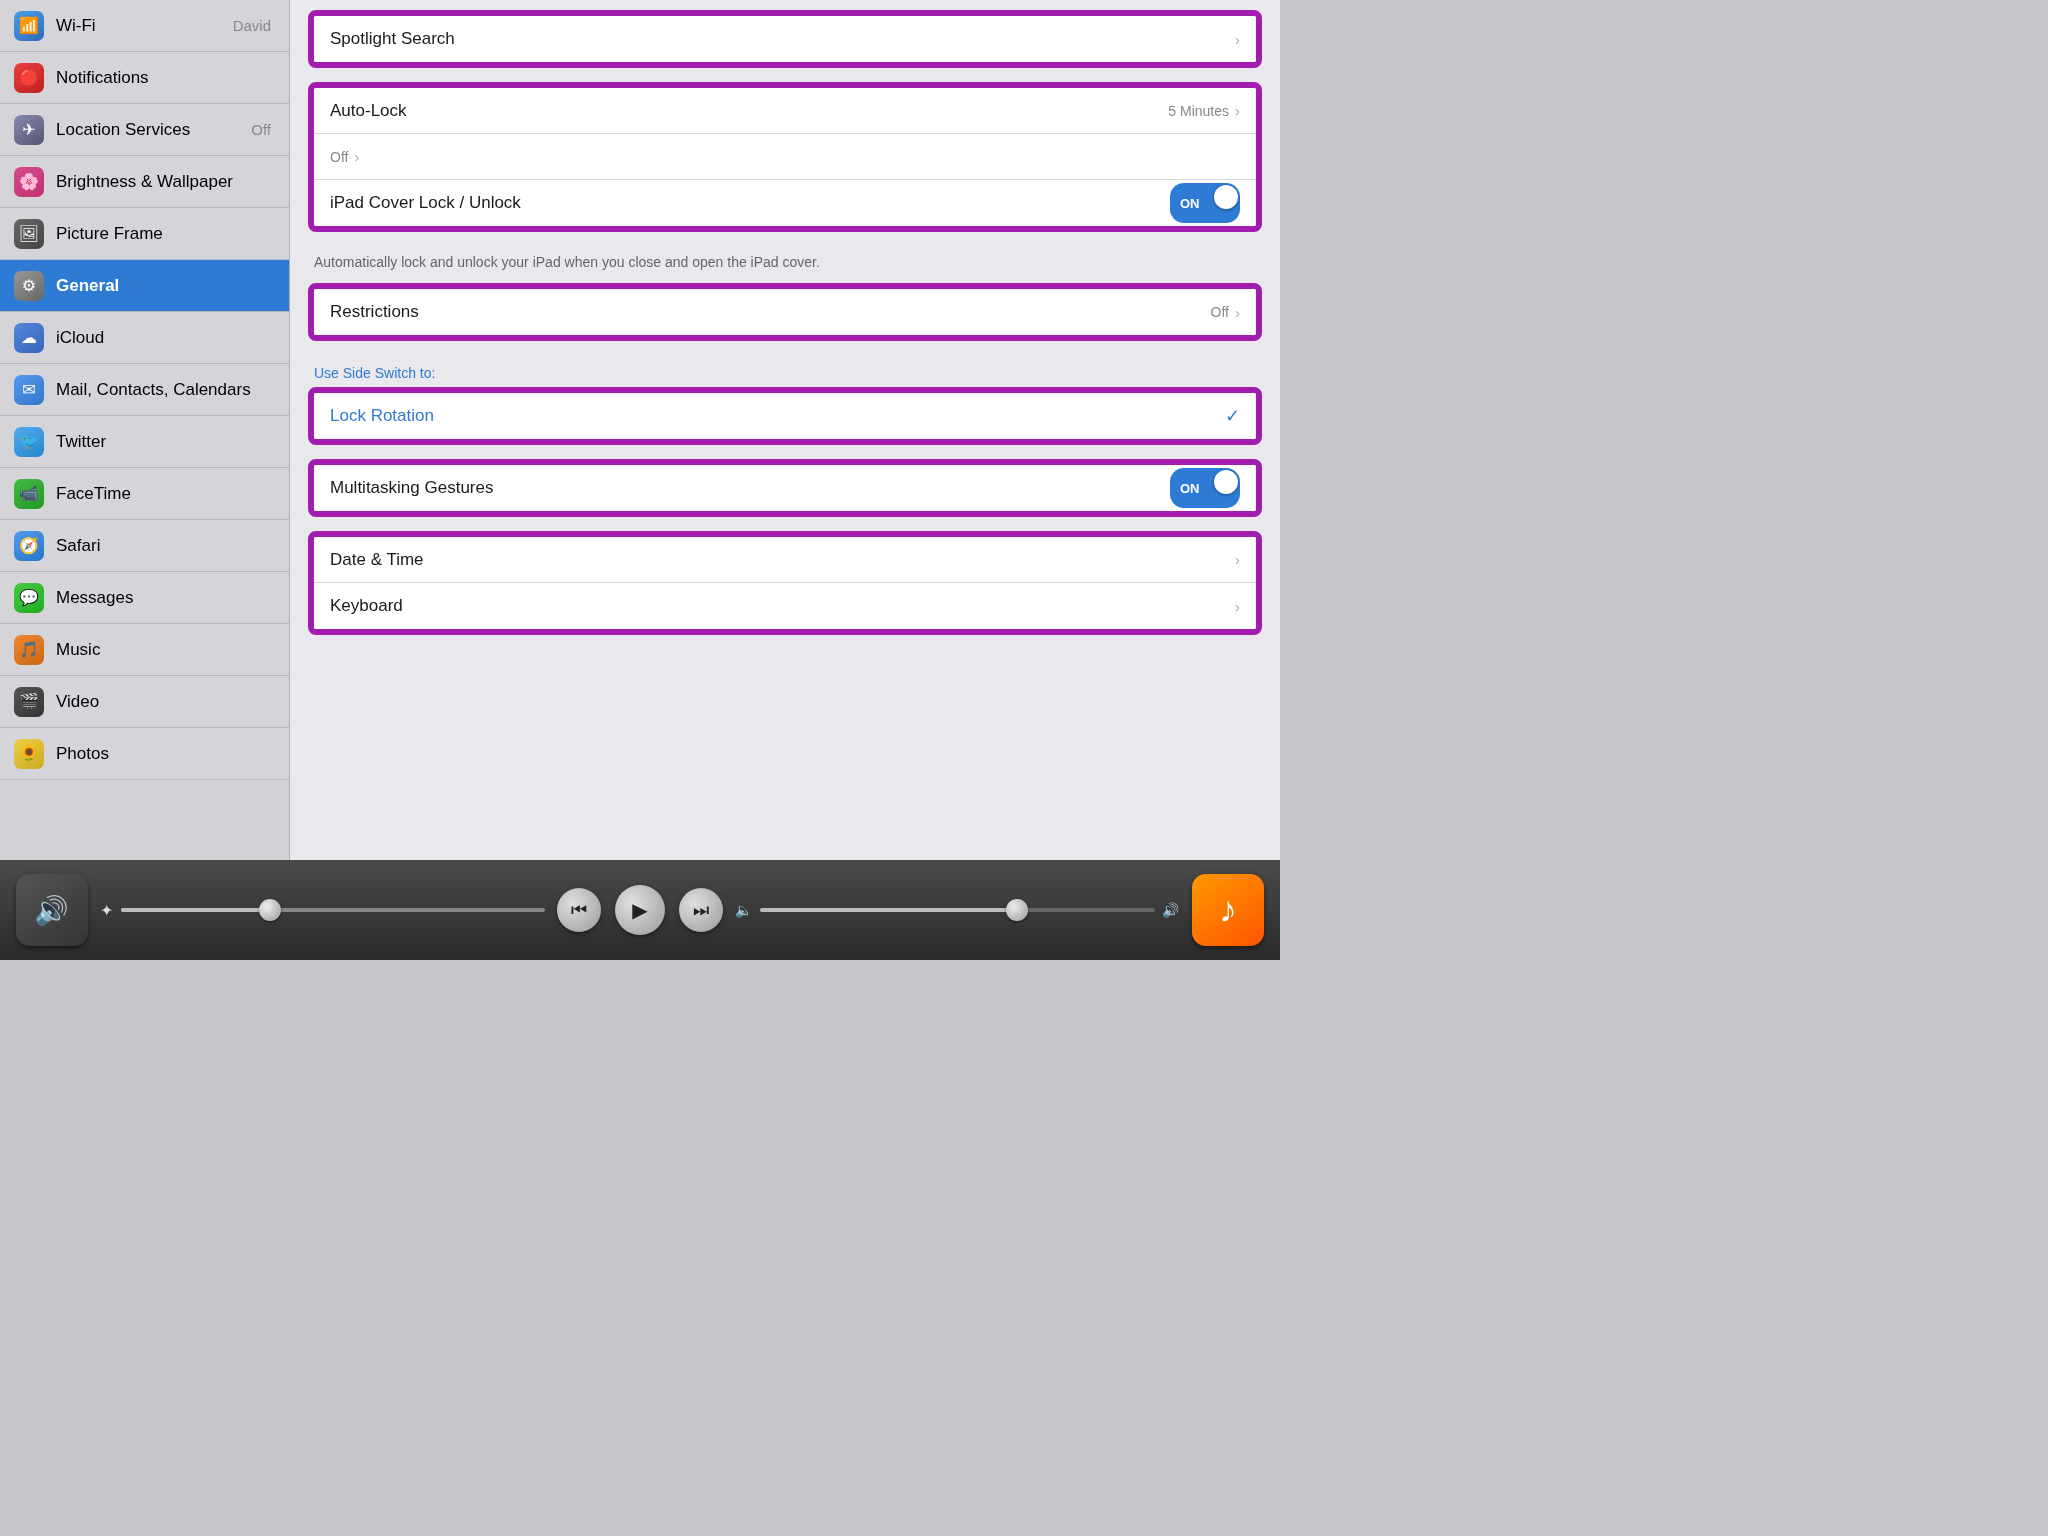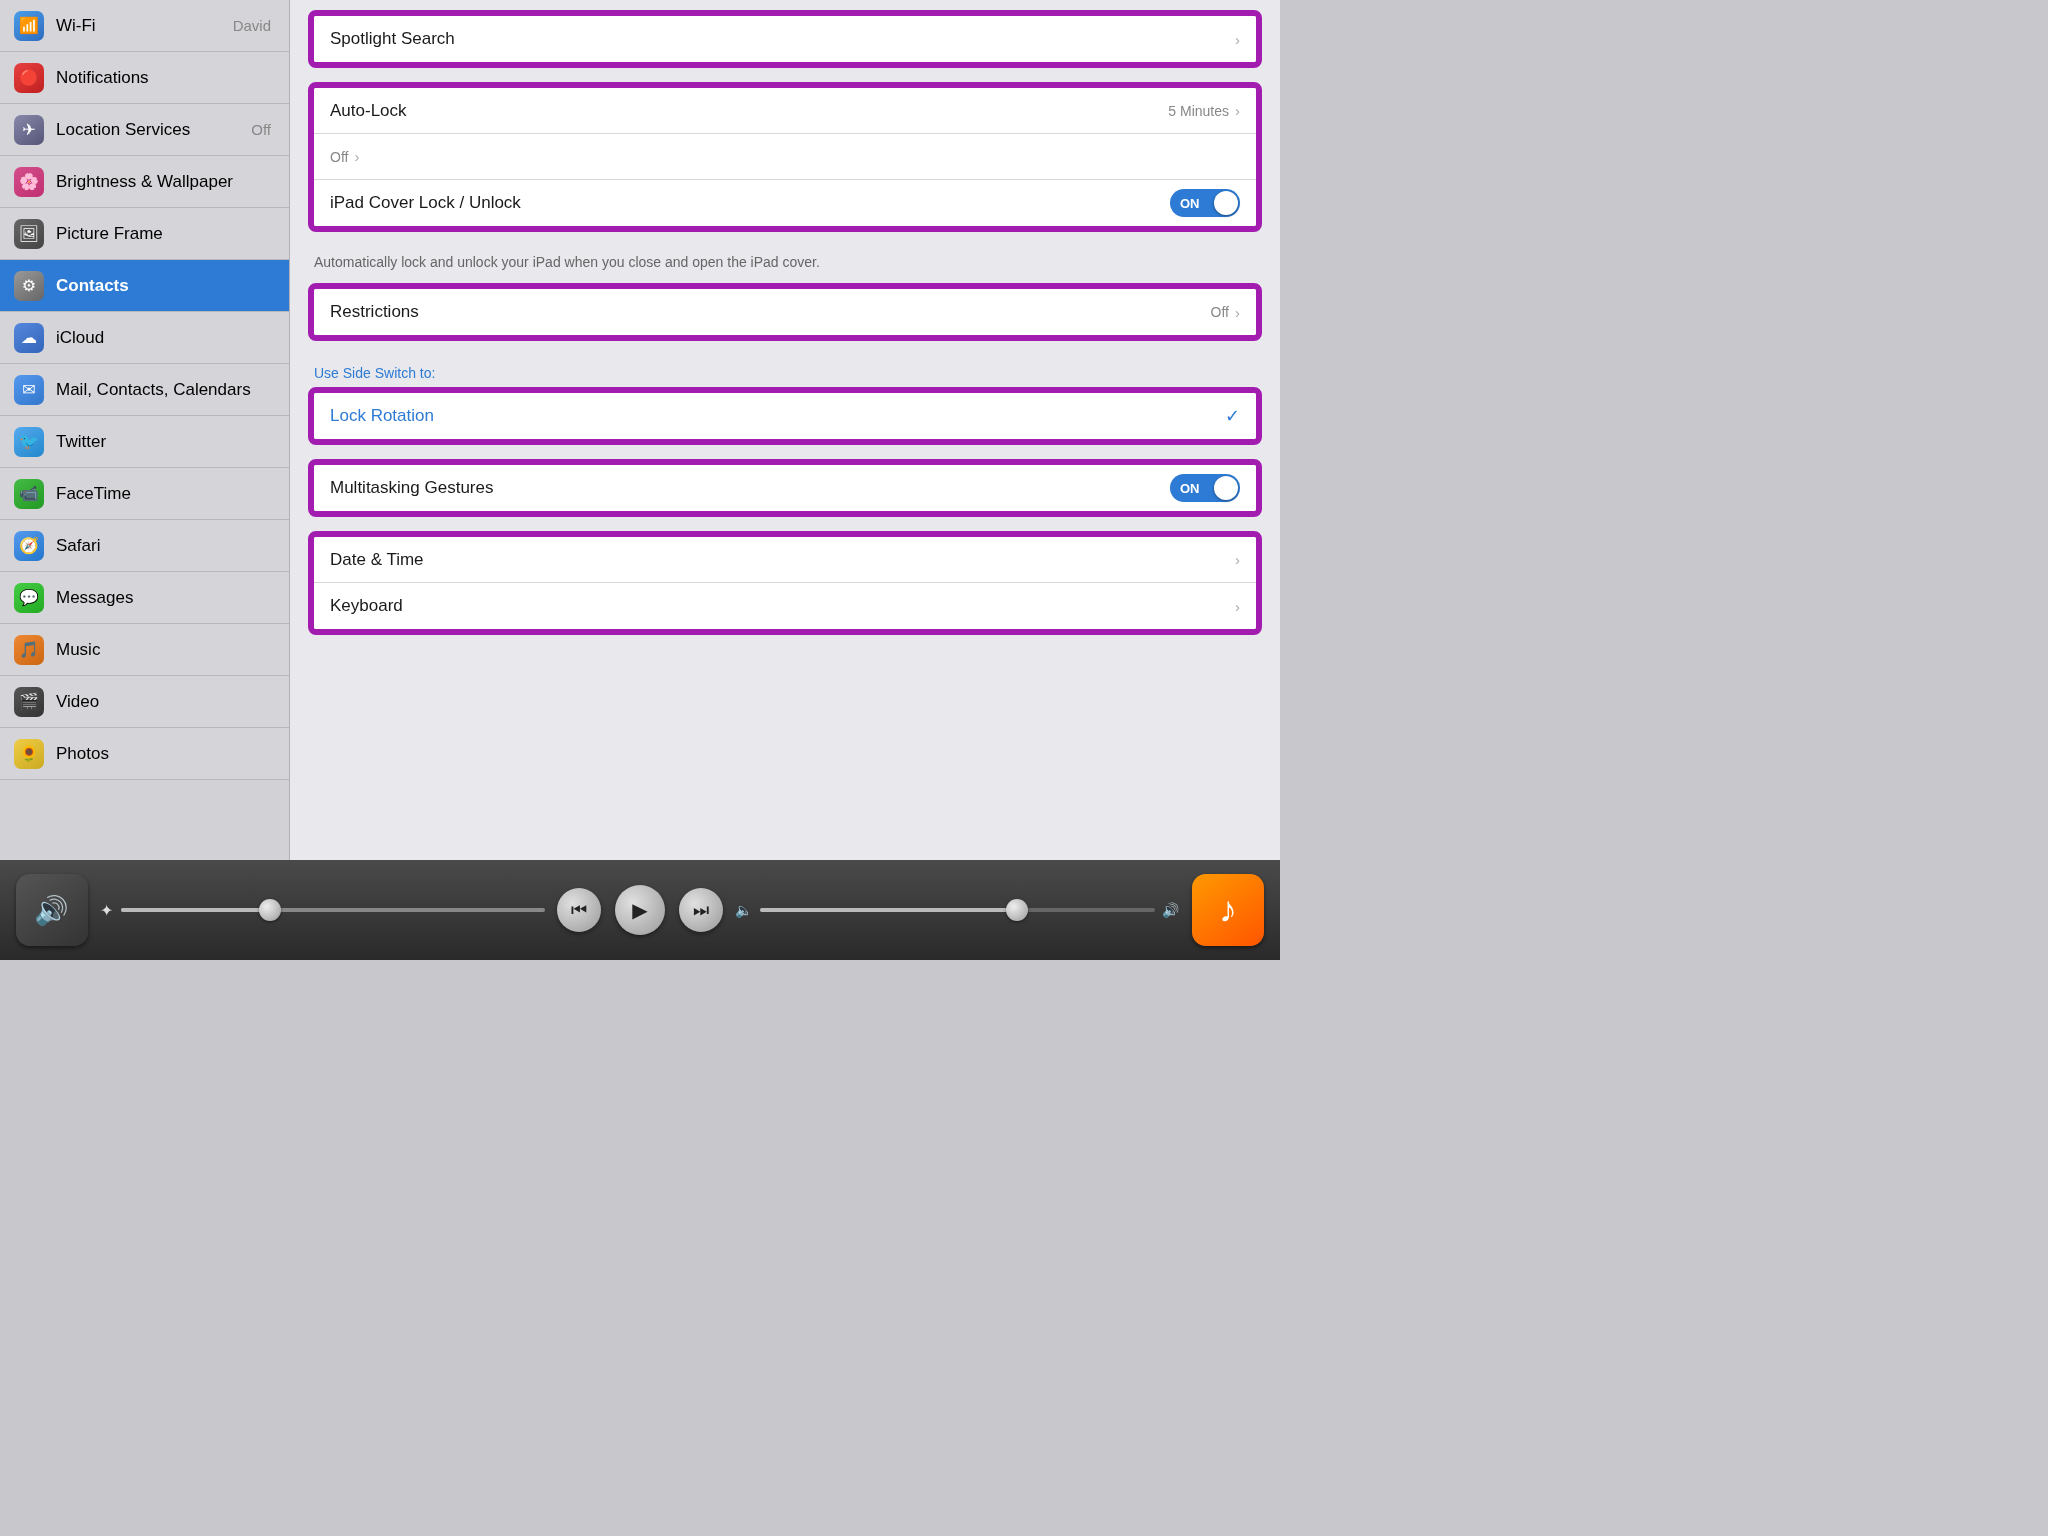--- a/index.html
+++ b/index.html
@@ -129,21 +129,21 @@
       color: #2d7bd4;
     }
 
     
     .toggle {
       display: flex;
       align-items: center;
       background: #2d7bd4;
       border-radius: 14px;
       width: 70px;
-      height: 28px;
+      height: 40px;
       position: relative;
       cursor: pointer;
     }
     .toggle-label {
       font-size: 13px;
       font-weight: bold;
       color: white;
       margin-left: 10px;
     }
     .toggle-knob {
@@ -304,21 +304,21 @@
       <div class="sidebar-item">
         <div class="item-icon icon-brightness">🌸</div>
         <span class="item-label">Brightness &amp; Wallpaper</span>
       </div>
       <div class="sidebar-item">
         <div class="item-icon icon-picture">🖼</div>
         <span class="item-label">Picture Frame</span>
       </div>
       <div class="sidebar-item active">
         <div class="item-icon icon-general">⚙</div>
-        <span class="item-label">Contacts</span>
+        <span class="item-label">General</span>
       </div>
       <div class="sidebar-item">
         <div class="item-icon icon-icloud">☁</div>
         <span class="item-label">iCloud</span>
       </div>
       <div class="sidebar-item">
         <div class="item-icon icon-mail">✉</div>
         <span class="item-label">Mail, Contacts, Calendars</span>
       </div>
       <div class="sidebar-item">

